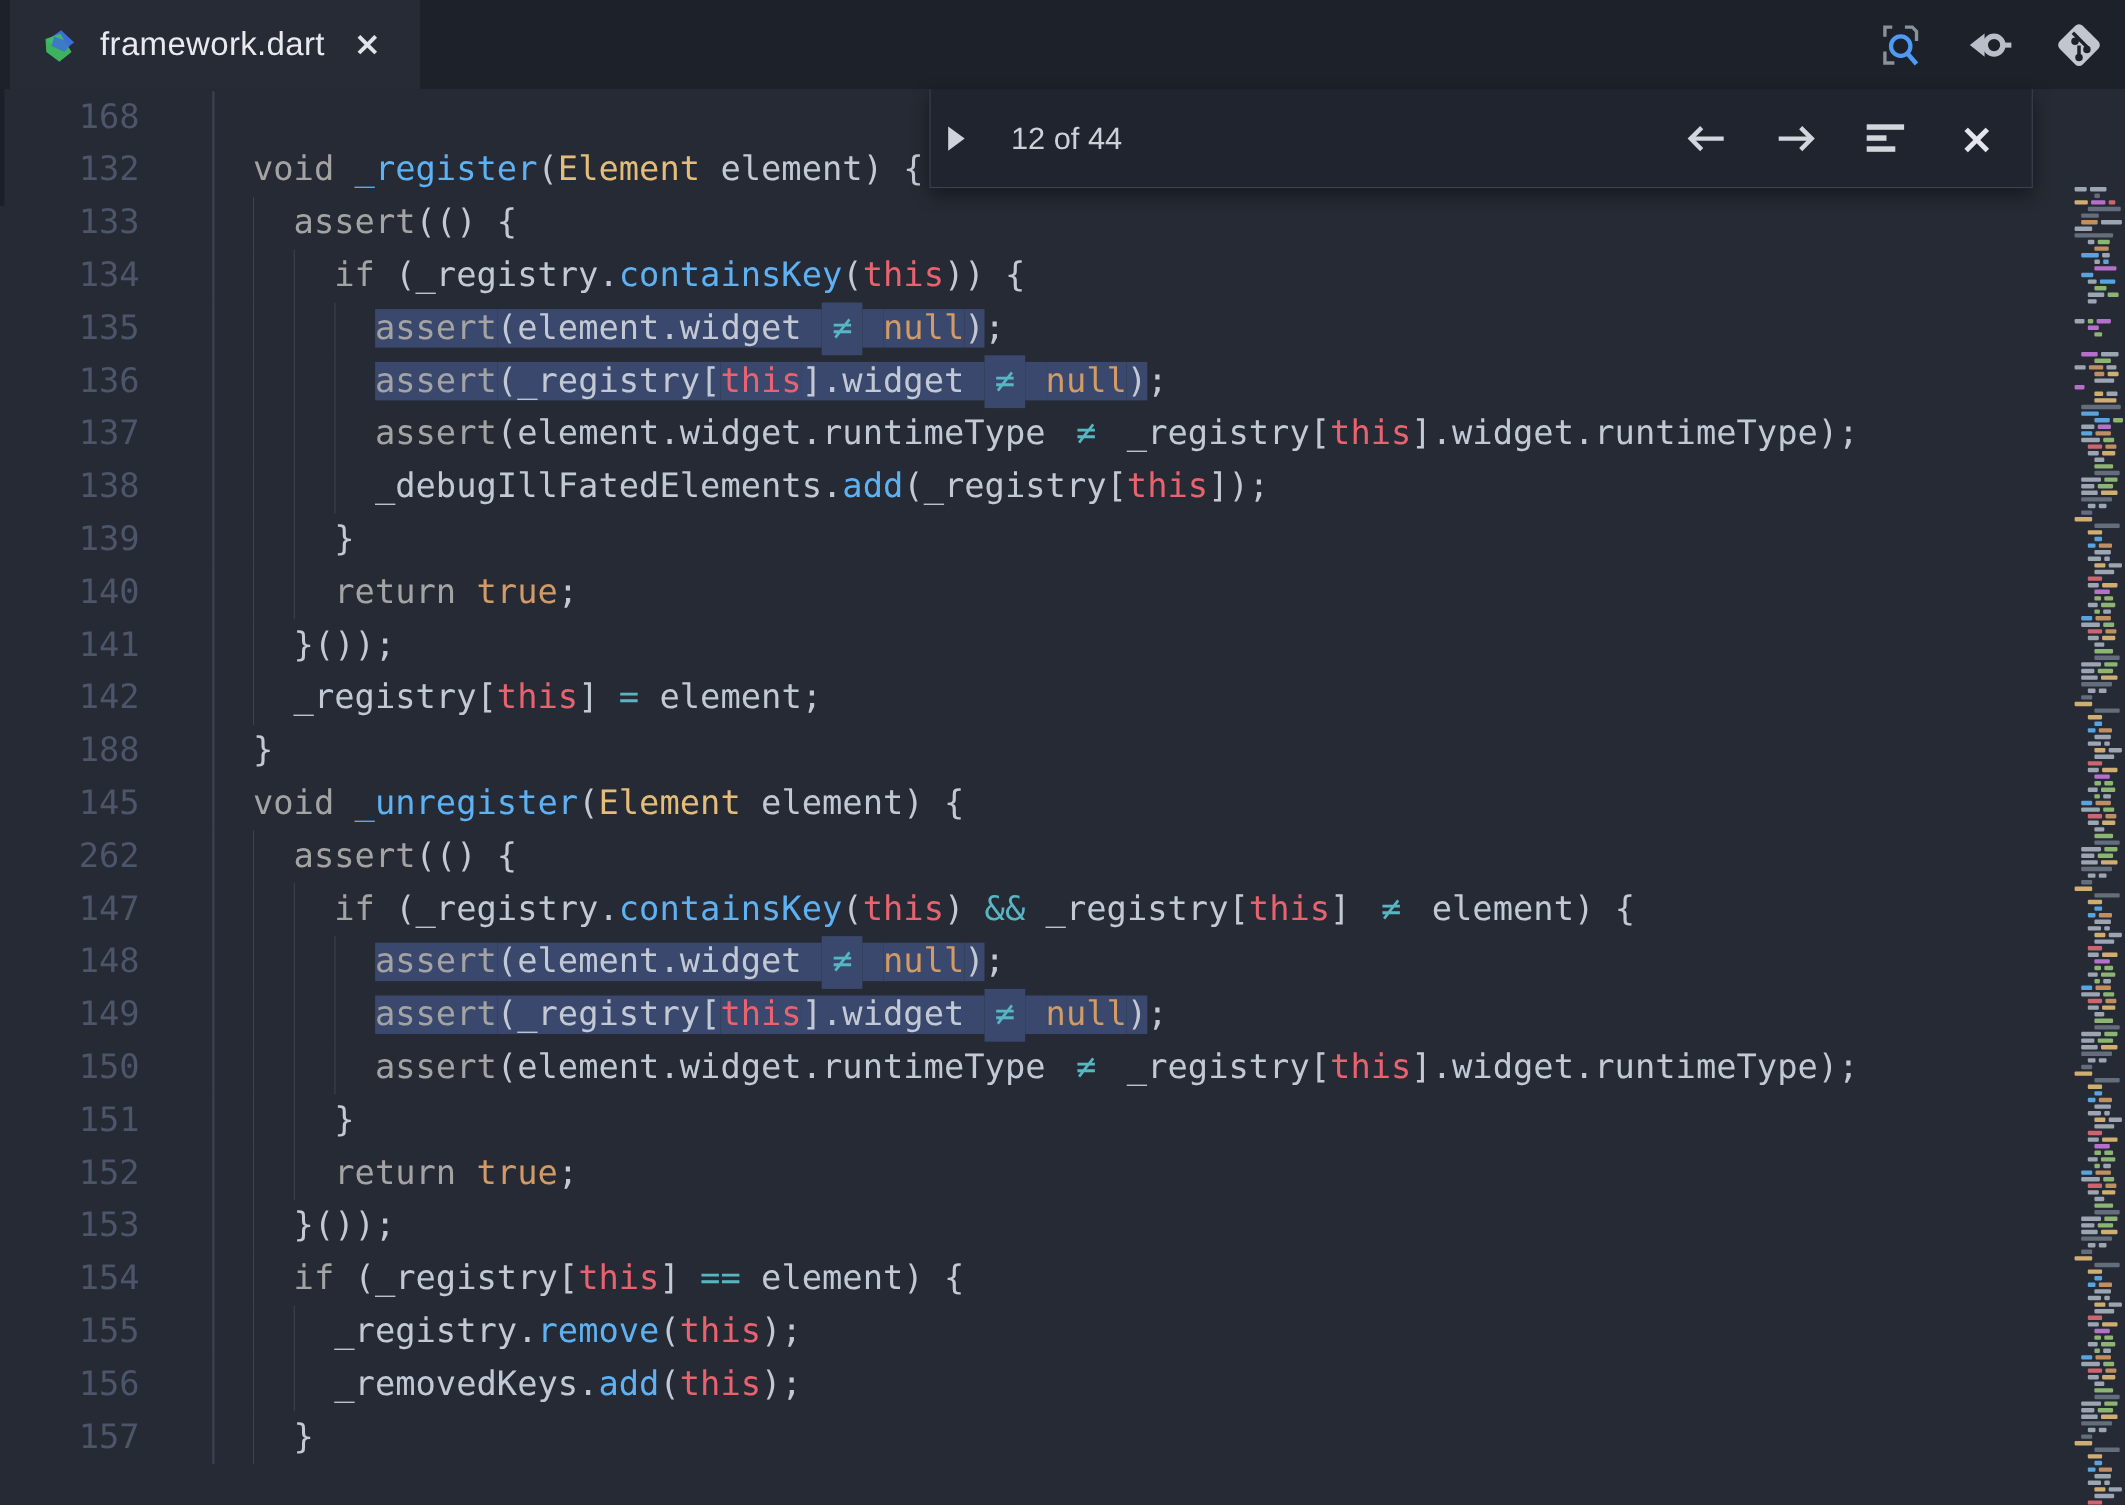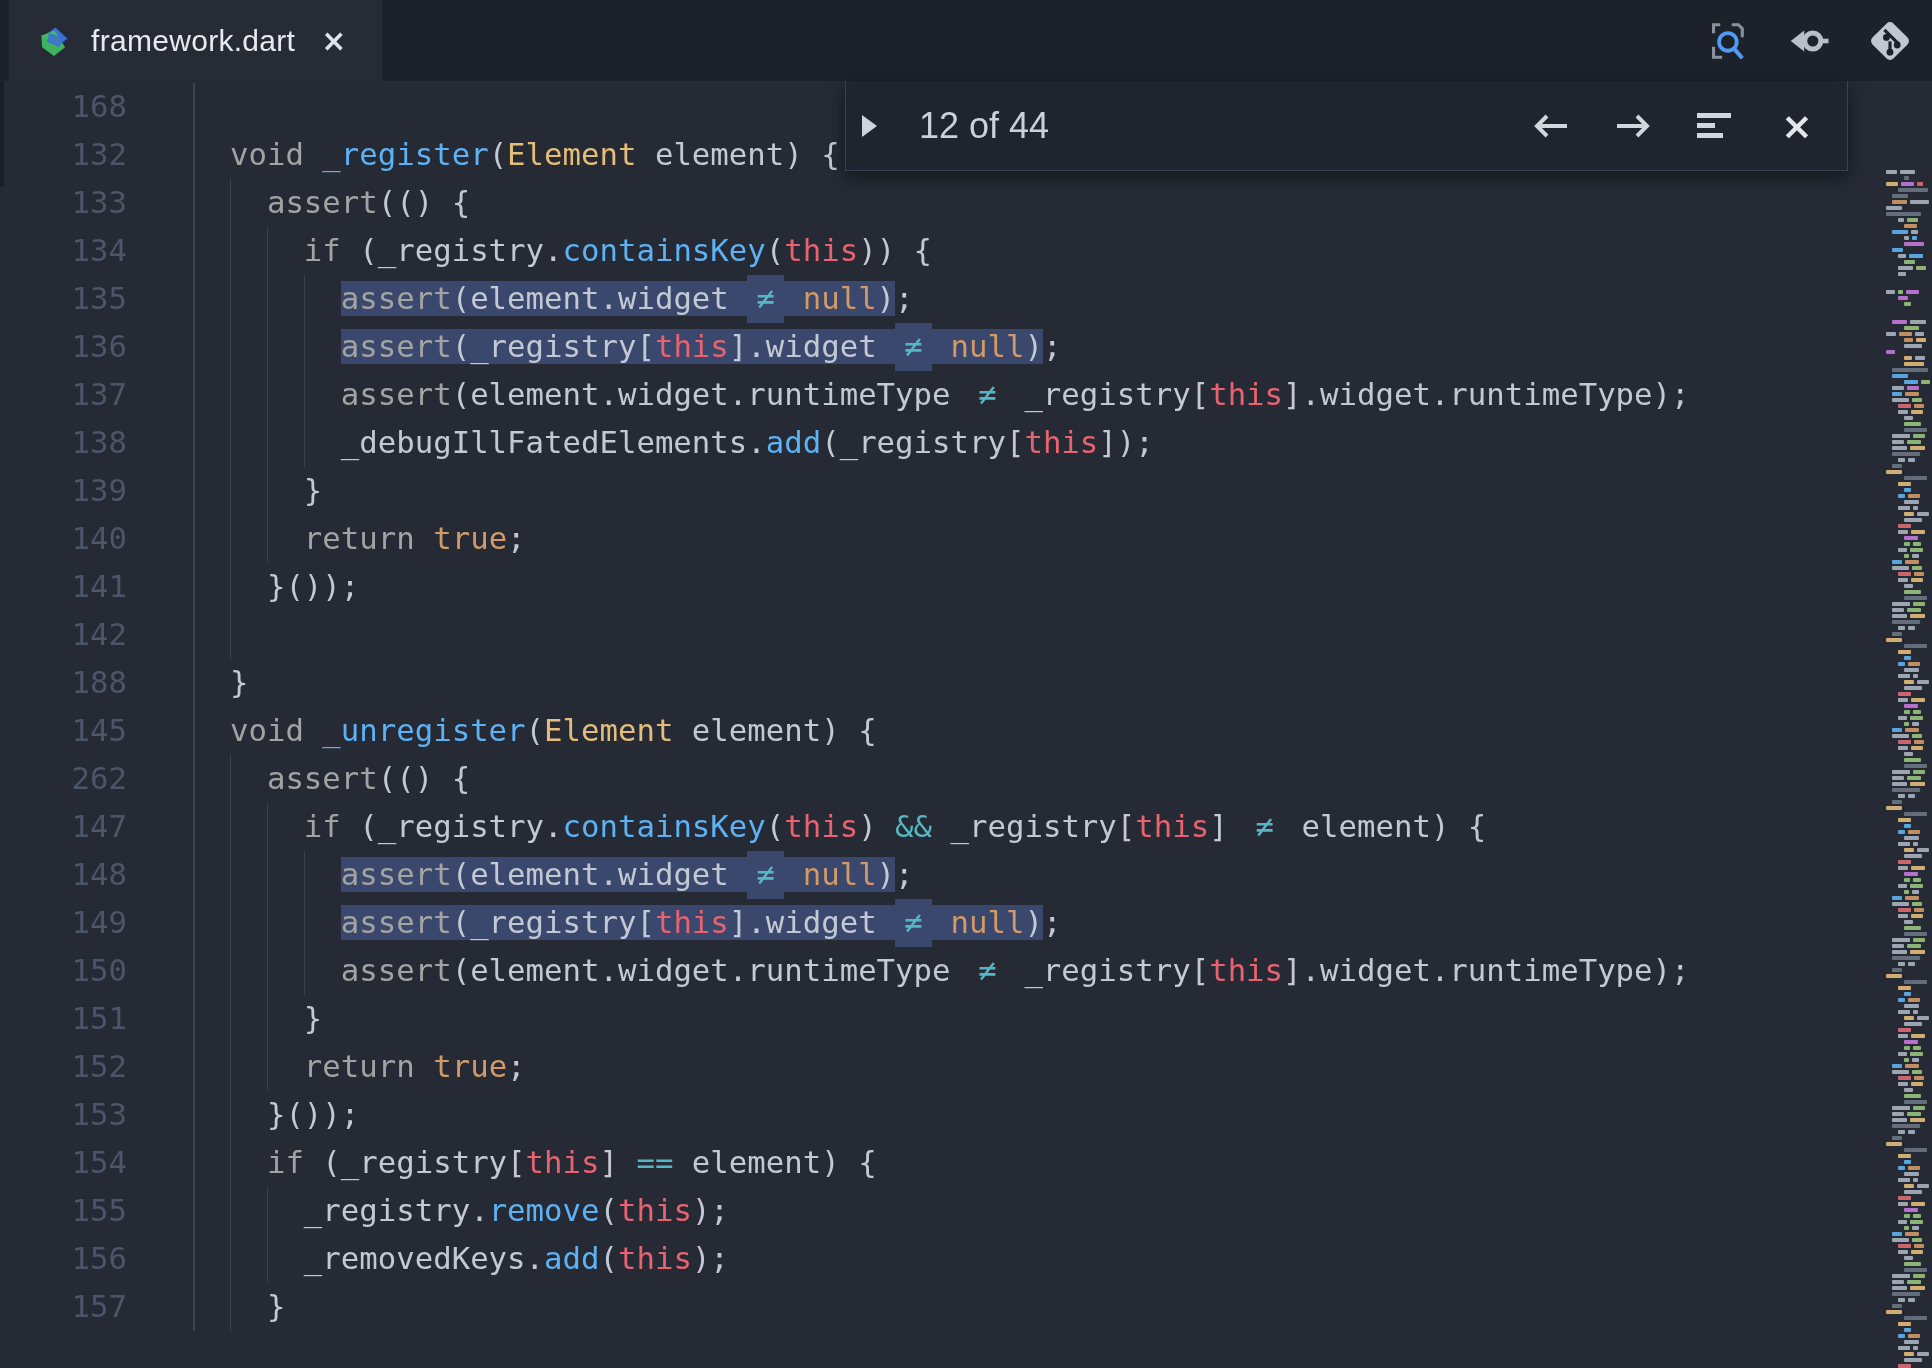--- a/index.html
+++ b/index.html
@@ -89,21 +89,21 @@
     overflow:hidden;
   }
   .opt { color:#959caa; font-size:27px; cursor:pointer; flex:0 0 auto; }
   .opt-case { padding:2px 6px; }
   .opt-word { border-top:2px solid #959caa; border-bottom:2px solid #959caa; padding:0 4px; line-height:1.15; font-size:25px; }
   .opt-regex {
     color:#f2f4f8; border:2px solid #3f7ef8; border-radius:4px;
     padding:1px 9px 5px; font-weight:700; font-size:28px; letter-spacing:1px;
     background:rgba(63,126,248,.08);
   }
-  .find-count { color:#ccd1d9; font-size:36px; margin-left:22px; white-space:nowrap; }
+  .find-count { color:#ccd1d9; font-size:28px; margin-left:22px; white-space:nowrap; }
   .find-buttons { margin-left:auto; display:flex; align-items:center; gap:38px; }
   .fbtn { display:flex; align-items:center; justify-content:center; width:44px; height:44px; cursor:pointer; }
   .find-close { color:#e3e7ed; font-size:38px; font-weight:700; font-family:"DejaVu Sans", sans-serif; line-height:1; }
 </style>
 </head>
 <body>
 
 <div class="tabbar">
   <div class="tab">
     <svg class="tab-icon" viewBox="0 0 24 24">
@@ -152,21 +152,21 @@
       <div class="row"><div class="gutter">132</div><span class="guide" style="left: calc(0ch + 193px);"></span><span class="code-text">  <span class="tk-k">void</span><span class="tk-d"> </span><span class="tk-f">_register</span><span class="tk-d">(</span><span class="tk-y">Element</span><span class="tk-d"> element) {</span></span></div>
       <div class="row"><div class="gutter">133</div><span class="guide" style="left: calc(0ch + 193px);"></span><span class="guide" style="left: calc(2ch + 193px);"></span><span class="code-text">    <span class="tk-k">assert</span><span class="tk-d">(() {</span></span></div>
       <div class="row"><div class="gutter">134</div><span class="guide" style="left: calc(0ch + 193px);"></span><span class="guide" style="left: calc(2ch + 193px);"></span><span class="guide" style="left: calc(4ch + 193px);"></span><span class="code-text">      <span class="tk-k">if</span><span class="tk-d"> (_registry.</span><span class="tk-f">containsKey</span><span class="tk-d">(</span><span class="tk-r">this</span><span class="tk-d">)) {</span></span></div>
       <div class="row"><div class="gutter">135</div><span class="guide" style="left: calc(0ch + 193px);"></span><span class="guide" style="left: calc(2ch + 193px);"></span><span class="guide" style="left: calc(4ch + 193px);"></span><span class="guide" style="left: calc(6ch + 193px);"></span><span class="code-text">        <span class="tk-k hl">assert</span><span class="tk-d hl">(element.widget </span><span class="tk-pl hl">≠</span><span class="tk-d hl"> </span><span class="tk-o hl">null</span><span class="tk-d hl">)</span><span class="tk-d">;</span></span></div>
       <div class="row"><div class="gutter">136</div><span class="guide" style="left: calc(0ch + 193px);"></span><span class="guide" style="left: calc(2ch + 193px);"></span><span class="guide" style="left: calc(4ch + 193px);"></span><span class="guide" style="left: calc(6ch + 193px);"></span><span class="code-text">        <span class="tk-k hl">assert</span><span class="tk-d hl">(_registry[</span><span class="tk-r hl">this</span><span class="tk-d hl">].widget </span><span class="tk-pl hl">≠</span><span class="tk-d hl"> </span><span class="tk-o hl">null</span><span class="tk-d hl">)</span><span class="tk-d">;</span></span></div>
       <div class="row"><div class="gutter">137</div><span class="guide" style="left: calc(0ch + 193px);"></span><span class="guide" style="left: calc(2ch + 193px);"></span><span class="guide" style="left: calc(4ch + 193px);"></span><span class="guide" style="left: calc(6ch + 193px);"></span><span class="code-text">        <span class="tk-k">assert</span><span class="tk-d">(element.widget.runtimeType </span><span class="tk-pl">≠</span><span class="tk-d"> _registry[</span><span class="tk-r">this</span><span class="tk-d">].widget.runtimeType);</span></span></div>
       <div class="row"><div class="gutter">138</div><span class="guide" style="left: calc(0ch + 193px);"></span><span class="guide" style="left: calc(2ch + 193px);"></span><span class="guide" style="left: calc(4ch + 193px);"></span><span class="guide" style="left: calc(6ch + 193px);"></span><span class="code-text">        <span class="tk-d">_debugIllFatedElements.</span><span class="tk-f">add</span><span class="tk-d">(_registry[</span><span class="tk-r">this</span><span class="tk-d">]);</span></span></div>
       <div class="row"><div class="gutter">139</div><span class="guide" style="left: calc(0ch + 193px);"></span><span class="guide" style="left: calc(2ch + 193px);"></span><span class="guide" style="left: calc(4ch + 193px);"></span><span class="code-text">      <span class="tk-d">}</span></span></div>
       <div class="row"><div class="gutter">140</div><span class="guide" style="left: calc(0ch + 193px);"></span><span class="guide" style="left: calc(2ch + 193px);"></span><span class="guide" style="left: calc(4ch + 193px);"></span><span class="code-text">      <span class="tk-k">return</span><span class="tk-d"> </span><span class="tk-o">true</span><span class="tk-d">;</span></span></div>
       <div class="row"><div class="gutter">141</div><span class="guide" style="left: calc(0ch + 193px);"></span><span class="guide" style="left: calc(2ch + 193px);"></span><span class="code-text">    <span class="tk-d">}());</span></span></div>
-      <div class="row"><div class="gutter">142</div><span class="guide" style="left: calc(0ch + 193px);"></span><span class="guide" style="left: calc(2ch + 193px);"></span></div>
+      <div class="row"><div class="gutter">142</div><span class="guide" style="left: calc(0ch + 193px);"></span><span class="guide" style="left: calc(2ch + 193px);"></span><span class="code-text">    <span class="tk-d">_registry[</span><span class="tk-r">this</span><span class="tk-d">] </span><span class="tk-p">=</span><span class="tk-d"> element;</span></span></div>
       <div class="row"><div class="gutter">188</div><span class="guide" style="left: calc(0ch + 193px);"></span><span class="code-text">  <span class="tk-d">}</span></span></div>
       <div class="row"><div class="gutter">145</div><span class="guide" style="left: calc(0ch + 193px);"></span><span class="code-text">  <span class="tk-k">void</span><span class="tk-d"> </span><span class="tk-f">_unregister</span><span class="tk-d">(</span><span class="tk-y">Element</span><span class="tk-d"> element) {</span></span></div>
       <div class="row"><div class="gutter">262</div><span class="guide" style="left: calc(0ch + 193px);"></span><span class="guide" style="left: calc(2ch + 193px);"></span><span class="code-text">    <span class="tk-k">assert</span><span class="tk-d">(() {</span></span></div>
       <div class="row"><div class="gutter">147</div><span class="guide" style="left: calc(0ch + 193px);"></span><span class="guide" style="left: calc(2ch + 193px);"></span><span class="guide" style="left: calc(4ch + 193px);"></span><span class="code-text">      <span class="tk-k">if</span><span class="tk-d"> (_registry.</span><span class="tk-f">containsKey</span><span class="tk-d">(</span><span class="tk-r">this</span><span class="tk-d">) </span><span class="tk-p">&amp;&amp;</span><span class="tk-d"> _registry[</span><span class="tk-r">this</span><span class="tk-d">] </span><span class="tk-pl">≠</span><span class="tk-d"> element) {</span></span></div>
       <div class="row"><div class="gutter">148</div><span class="guide" style="left: calc(0ch + 193px);"></span><span class="guide" style="left: calc(2ch + 193px);"></span><span class="guide" style="left: calc(4ch + 193px);"></span><span class="guide" style="left: calc(6ch + 193px);"></span><span class="code-text">        <span class="tk-k hl">assert</span><span class="tk-d hl">(element.widget </span><span class="tk-pl hl">≠</span><span class="tk-d hl"> </span><span class="tk-o hl">null</span><span class="tk-d hl">)</span><span class="tk-d">;</span></span></div>
       <div class="row"><div class="gutter">149</div><span class="guide" style="left: calc(0ch + 193px);"></span><span class="guide" style="left: calc(2ch + 193px);"></span><span class="guide" style="left: calc(4ch + 193px);"></span><span class="guide" style="left: calc(6ch + 193px);"></span><span class="code-text">        <span class="tk-k hl">assert</span><span class="tk-d hl">(_registry[</span><span class="tk-r hl">this</span><span class="tk-d hl">].widget </span><span class="tk-pl hl">≠</span><span class="tk-d hl"> </span><span class="tk-o hl">null</span><span class="tk-d hl">)</span><span class="tk-d">;</span></span></div>
       <div class="row"><div class="gutter">150</div><span class="guide" style="left: calc(0ch + 193px);"></span><span class="guide" style="left: calc(2ch + 193px);"></span><span class="guide" style="left: calc(4ch + 193px);"></span><span class="guide" style="left: calc(6ch + 193px);"></span><span class="code-text">        <span class="tk-k">assert</span><span class="tk-d">(element.widget.runtimeType </span><span class="tk-pl">≠</span><span class="tk-d"> _registry[</span><span class="tk-r">this</span><span class="tk-d">].widget.runtimeType);</span></span></div>
       <div class="row"><div class="gutter">151</div><span class="guide" style="left: calc(0ch + 193px);"></span><span class="guide" style="left: calc(2ch + 193px);"></span><span class="guide" style="left: calc(4ch + 193px);"></span><span class="code-text">      <span class="tk-d">}</span></span></div>
       <div class="row"><div class="gutter">152</div><span class="guide" style="left: calc(0ch + 193px);"></span><span class="guide" style="left: calc(2ch + 193px);"></span><span class="guide" style="left: calc(4ch + 193px);"></span><span class="code-text">      <span class="tk-k">return</span><span class="tk-d"> </span><span class="tk-o">true</span><span class="tk-d">;</span></span></div>
       <div class="row"><div class="gutter">153</div><span class="guide" style="left: calc(0ch + 193px);"></span><span class="guide" style="left: calc(2ch + 193px);"></span><span class="code-text">    <span class="tk-d">}());</span></span></div>

